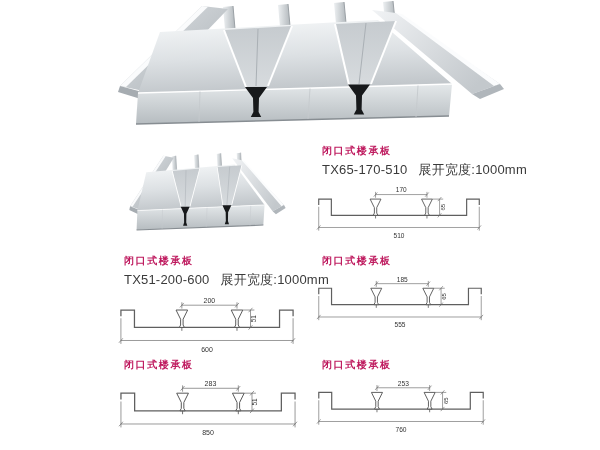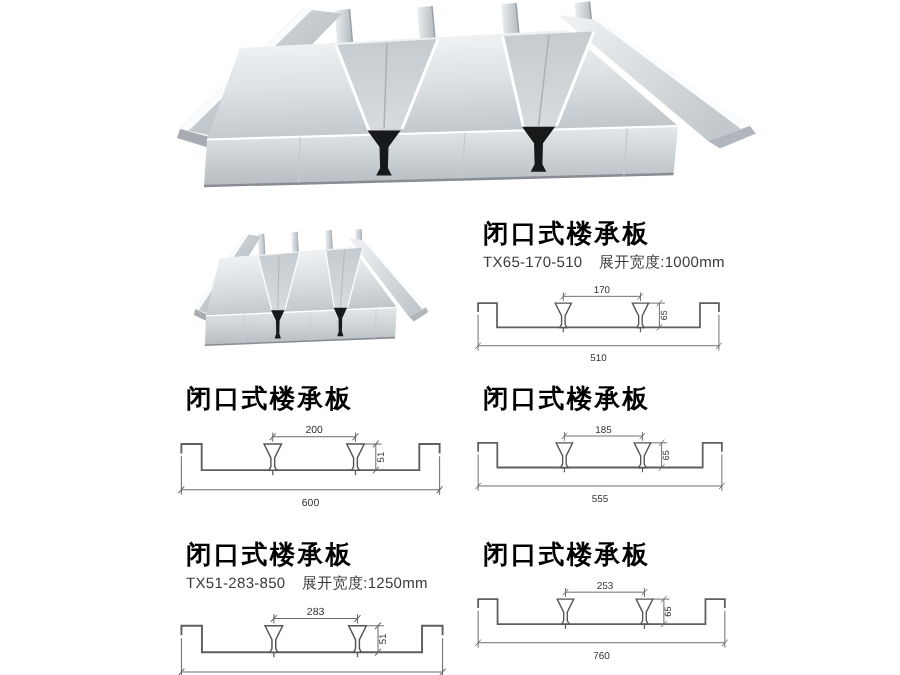--- a/index.html
+++ b/index.html
@@ -1,21 +1,21 @@
 <!DOCTYPE html>
 <html><head>
 <meta charset="utf-8">
 <style>
   html,body{margin:0;padding:0;background:#fff;}
   .canvas{position:relative;width:600px;height:450px;background:#ffffff;overflow:hidden;
           font-family:"Liberation Sans","DejaVu Sans",sans-serif;}
   .renders-svg{position:absolute;left:0;top:0;pointer-events:none;}
   .spec{position:absolute;width:190px;}
-  .spec h3{margin:0;font-size:17px;font-weight:bold;color:#000000;letter-spacing:1.6px;line-height:1.05;}
-  .spec .sub{margin:3px 0 0 0;font-size:10px;color:#3a3a3a;white-space:nowrap;letter-spacing:.2px;}
+  .spec h3{margin:0;font-size:10px;font-weight:bold;color:#be185d;letter-spacing:1.6px;line-height:1.05;font-family:Liberation Mono, monospace;}
+  .spec .sub{margin:3px 0 0 0;font-size:13px;color:#3a3a3a;white-space:nowrap;letter-spacing:.2px;}
   .spec .sub .model{margin-right:11px;}
   .profile{display:block;margin:7px 0 0 -6px;}
   .pos-a{left:322px;top:147px;}
   .pos-b{left:124px;top:257px;}
   .pos-c{left:322px;top:257px;}
   .pos-d{left:124px;top:361px;}
   .pos-e{left:322px;top:361px;}
   .dimtxt{font-size:7.2px;fill:#333;font-family:"Liberation Sans",sans-serif;}
   .dimtxt-v{font-size:6.6px;fill:#333;font-family:"Liberation Sans",sans-serif;}
 </style>
@@ -139,20 +139,21 @@
           <line x1="179" y1="48.3" x2="183" y2="43.7"></line>
       </g>
       <text class="dimtxt" x="94.5" y="7.2" text-anchor="middle">170</text>
       <text class="dimtxt-v" x="142.5" y="23.5" text-anchor="middle" transform="rotate(-90 142.5 23.5)">65</text>
       <text class="dimtxt" x="92" y="57.5" text-anchor="middle">510</text>
     </svg>
   </div>
 
   <div class="spec pos-b">
     <h3>闭口式楼承板</h3>
+    <p class="sub"><span class="model">TX51-200-600</span><span>展开宽度:1000mm</span></p>
     <svg class="profile" width="178" viewBox="0 0 184 62">
       <path d="M 3 21 L 3 14.5 L 17 14.5 L 17 32.5 L 167 32.5 L 167 14.5 L 181 14.5 L 181 21" fill="none" stroke="#5f5f5f" stroke-width="1.3"></path>
       <path d="M 60 14.5 L 72 14.5 L 67.3 24 L 67.3 30 L 68.6 32.5 L 63.4 32.5 L 64.7 30 L 64.7 24 Z" fill="#fff" stroke="#555" stroke-width="1"></path>
       <path d="M 117 14.5 L 129 14.5 L 124.3 24 L 124.3 30 L 125.6 32.5 L 120.4 32.5 L 121.7 30 L 121.7 24 Z" fill="#fff" stroke="#555" stroke-width="1"></path>
       <line x1="66" y1="32.5" x2="66" y2="36" stroke="#5f5f5f" stroke-width="0.9"></line>
       <line x1="123" y1="32.5" x2="123" y2="36" stroke="#5f5f5f" stroke-width="0.9"></line>
       <g stroke="#6a6a6a" stroke-width="0.7">
         <line x1="66" y1="6.5" x2="66" y2="13"></line>
           <line x1="123" y1="6.5" x2="123" y2="13"></line>
         <line x1="66" y1="9.5" x2="123" y2="9.5"></line>
@@ -199,21 +200,20 @@
           <line x1="179" y1="48.3" x2="183" y2="43.7"></line>
       </g>
       <text class="dimtxt" x="94.5" y="7.2" text-anchor="middle">185</text>
       <text class="dimtxt-v" x="142.5" y="23.5" text-anchor="middle" transform="rotate(-90 142.5 23.5)">65</text>
       <text class="dimtxt" x="92" y="57.5" text-anchor="middle">555</text>
     </svg>
   </div>
 
   <div class="spec pos-d">
     <h3>闭口式楼承板</h3>
-    <p class="sub"><span class="model">TX51-283-850</span><span>展开宽度:1250mm</span></p>
     <svg class="profile" width="180" viewBox="0 0 184 62">
       <path d="M 3 21 L 3 14.5 L 17 14.5 L 17 32.5 L 167 32.5 L 167 14.5 L 181 14.5 L 181 21" fill="none" stroke="#5f5f5f" stroke-width="1.3"></path>
       <path d="M 60 14.5 L 72 14.5 L 67.3 24 L 67.3 30 L 68.6 32.5 L 63.4 32.5 L 64.7 30 L 64.7 24 Z" fill="#fff" stroke="#555" stroke-width="1"></path>
       <path d="M 117 14.5 L 129 14.5 L 124.3 24 L 124.3 30 L 125.6 32.5 L 120.4 32.5 L 121.7 30 L 121.7 24 Z" fill="#fff" stroke="#555" stroke-width="1"></path>
       <line x1="66" y1="32.5" x2="66" y2="36" stroke="#5f5f5f" stroke-width="0.9"></line>
       <line x1="123" y1="32.5" x2="123" y2="36" stroke="#5f5f5f" stroke-width="0.9"></line>
       <g stroke="#6a6a6a" stroke-width="0.7">
         <line x1="66" y1="6.5" x2="66" y2="13"></line>
           <line x1="123" y1="6.5" x2="123" y2="13"></line>
         <line x1="66" y1="9.5" x2="123" y2="9.5"></line>

